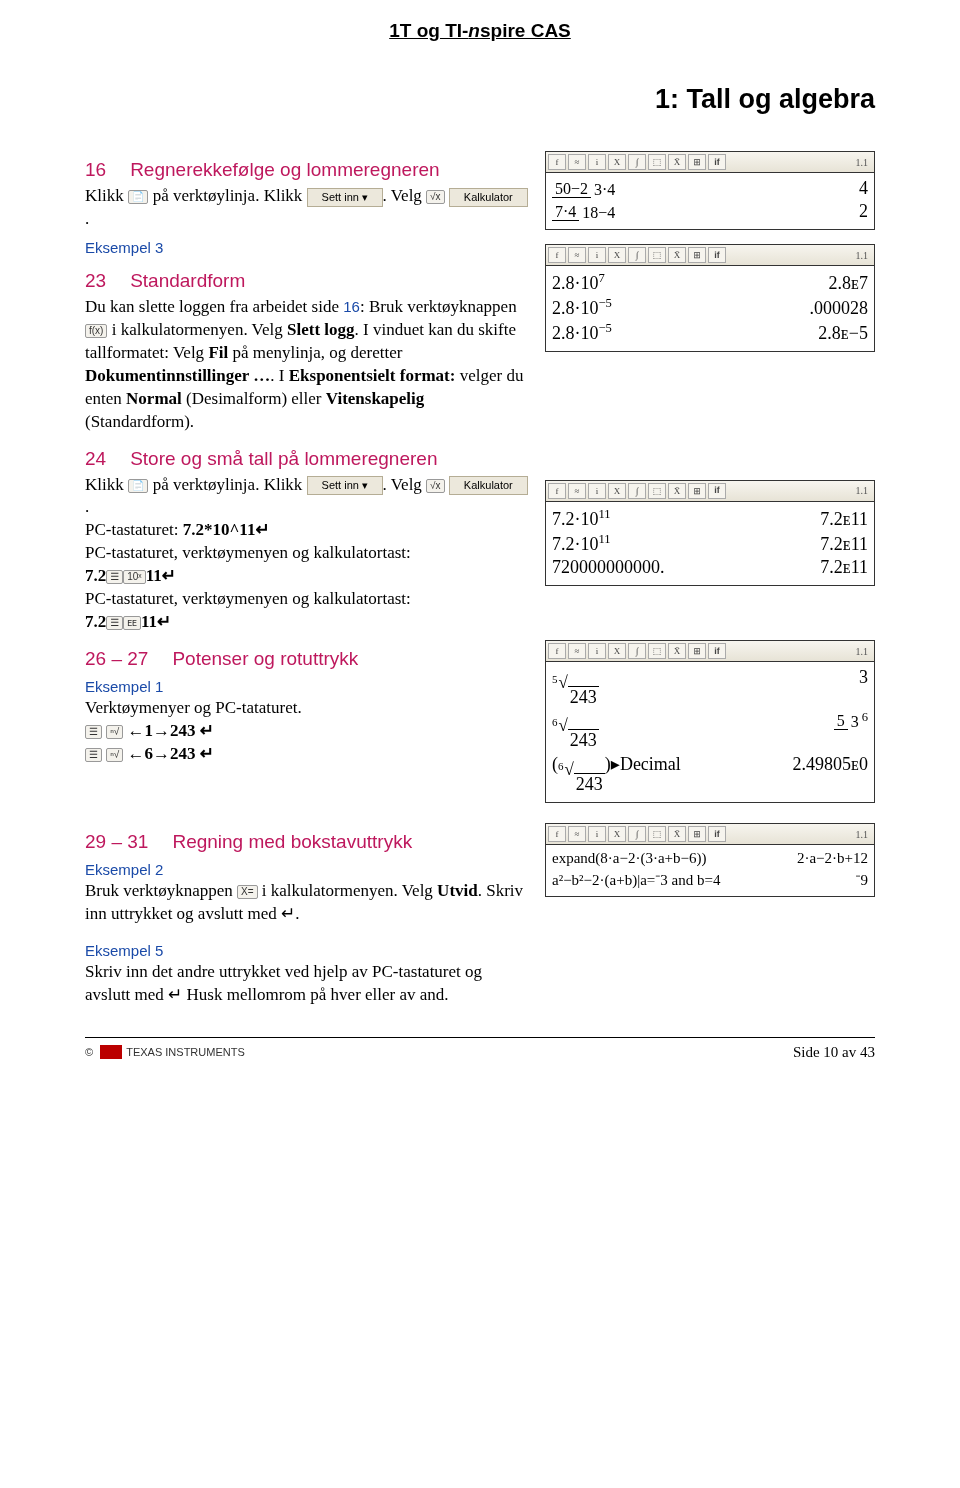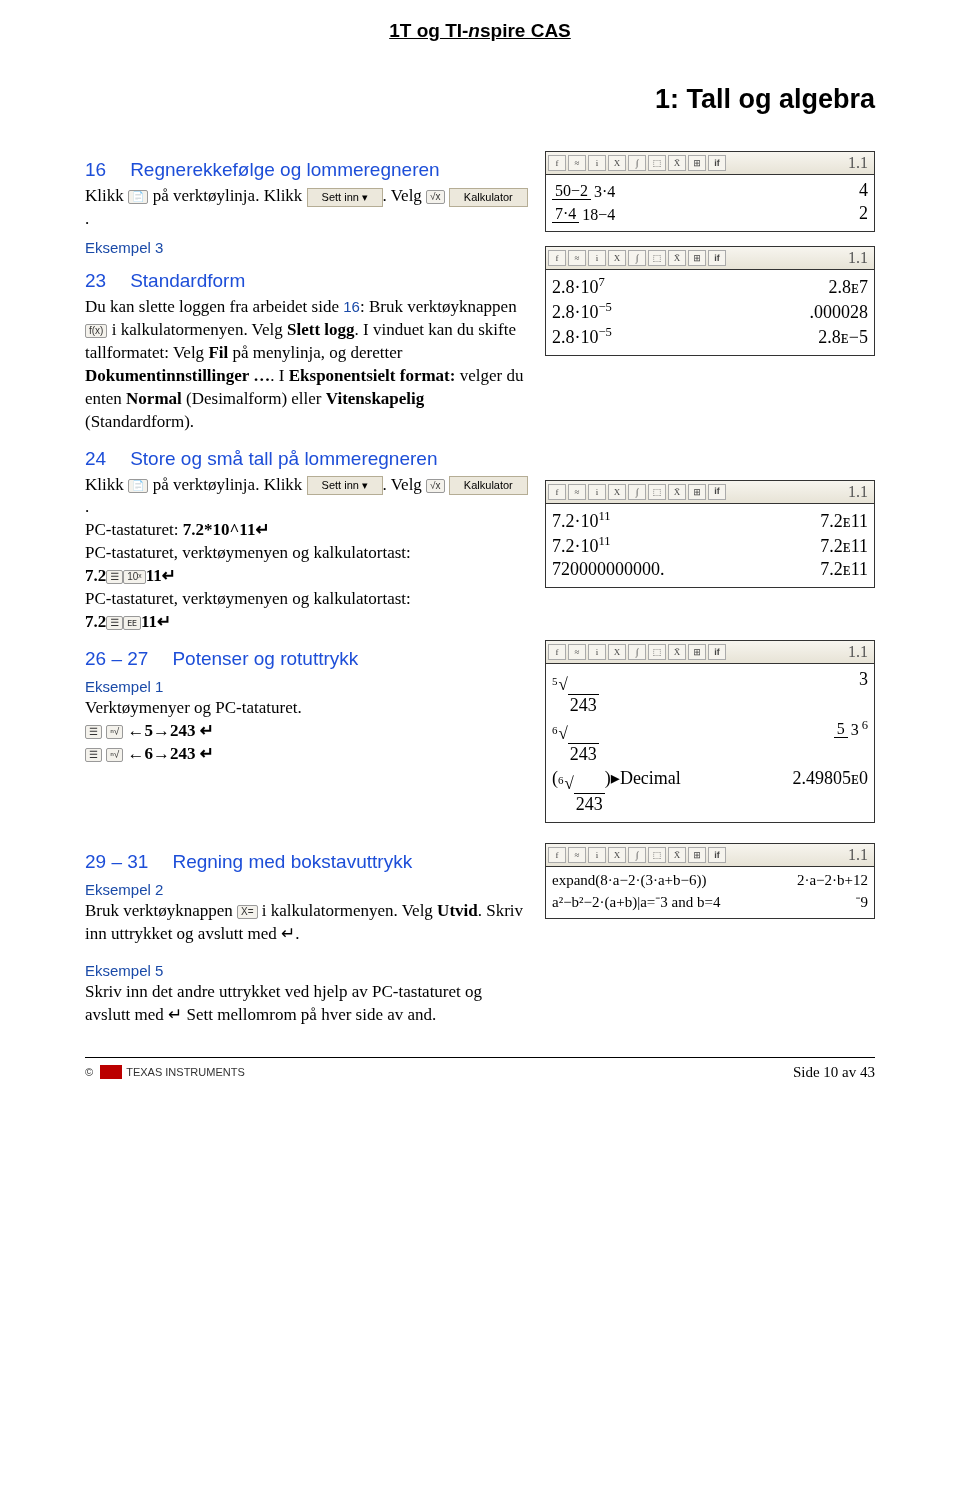--- a/index.html
+++ b/index.html
@@ -36,21 +36,21 @@
   }
   .left {
     flex: 1 1 54%;
     min-width: 0;
   }
   .right {
     flex: 0 0 330px;
   }
   .section-head {
     font-family: Arial, sans-serif;
-    color: #1d4ed8;
+    color: #be185d;
     font-size: 19px;
     margin: 14px 0 4px 0;
   }
   .section-head .num { display: inline-block; margin-right: 24px; }
   .subhead-blue {
     font-family: Arial, sans-serif;
     color: #1a4aa8;
     font-size: 15px;
     margin: 8px 0 2px 0;
   }
@@ -94,21 +94,21 @@
   .tb-btn {
     width: 18px; height: 16px;
     border: 1px solid #aaa;
     background: #f6f4ee;
     font-size: 9px;
     display: flex; align-items: center; justify-content: center;
     color: #444;
   }
   .tb-spacer { flex: 1; }
   .tb-tag {
-    font-size: 16px; color: #555; padding-right: 4px; text-align: right;
+    font-size: 10px; color: #555; padding-right: 4px; text-align: right;
   }
   .calc-body {
     padding: 4px 6px 6px 6px;
     font-size: 18px;
   }
   .calc-row {
     display: flex;
     justify-content: space-between;
     align-items: baseline;
     padding: 1px 0;
@@ -125,21 +125,21 @@
   }
   .calc-body .frac .top { border-bottom: 1px solid #000; padding: 0 3px; }
   .calc-body .frac .bot { padding: 0 3px; }
   .sup { font-size: 0.7em; vertical-align: super; }
   .radical {
     display: inline-flex;
     align-items: flex-start;
   }
   .radical .idx { font-size: 11px; padding-right: 1px; padding-top: 0px; }
   .radical .sym { font-size: 17px; }
-  .radical .arg { border-top: 1px solid #000; padding: 0 2px; display: inline-block; margin-top: 19px; text-align: center; }
+  .radical .arg { border-top: 1px solid #000; padding: 0 2px; display: inline-block; margin-top: 13px; text-align: center; }
   .footer-row {
     border-top: 1px solid #000;
     margin-top: 30px;
     padding-top: 6px;
     display: flex;
     justify-content: space-between;
     align-items: center;
     font-size: 15px;
   }
   .ti-logo {
@@ -306,21 +306,21 @@
   <div class="two-col">
     <div class="left">
       <div class="section-head">
         <span class="num">26 – 27</span><span>Potenser og rotuttrykk</span>
       </div>
       <div class="subhead-blue">Eksempel 1</div>
       <div class="body-text">Verktøymenyer og PC-tataturet.</div>
       <div class="body-text">
         <span class="inline-icon">☰</span>
         <span class="inline-icon">ⁿ√</span>
-        <b>←5→243 ↵</b>
+        <b>←1→243 ↵</b>
       </div>
       <div class="body-text">
         <span class="inline-icon">☰</span>
         <span class="inline-icon">ⁿ√</span>
         <b>←6→243 ↵</b>
       </div>
     </div>
     <div class="right">
       <div class="calc-box">
         <div class="calc-toolbar">
@@ -380,21 +380,21 @@
   <div class="two-col">
     <div class="left">
       <div class="section-head">
         <span class="num">29 – 31</span><span>Regning med bokstavuttrykk</span>
       </div>
       <div class="subhead-blue">Eksempel 2</div>
       <div class="body-text">
         <span>Bruk verktøyknappen </span><span class="inline-icon">X=</span><span> i kalkulatormenyen. Velg </span><b>Utvid</b><span>. Skriv inn uttrykket og avslutt med ↵.</span>
       </div>
       <div class="subhead-blue" style="margin-top:16px">Eksempel 5</div>
-      <div class="body-text">Skriv inn det andre uttrykket ved hjelp av PC-tastaturet og avslutt med ↵ Sett mellomrom på hver side av and.</div>
+      <div class="body-text">Skriv inn det andre uttrykket ved hjelp av PC-tastaturet og avslutt med ↵ Husk mellomrom på hver eller av and.</div>
     </div>
     <div class="right">
       <div class="calc-box">
         <div class="calc-toolbar">
           <div class="tb-btn">f</div>
           <div class="tb-btn">≈</div>
           <div class="tb-btn">i</div>
           <div class="tb-btn">X</div>
           <div class="tb-btn">∫</div>
           <div class="tb-btn">⬚</div>

